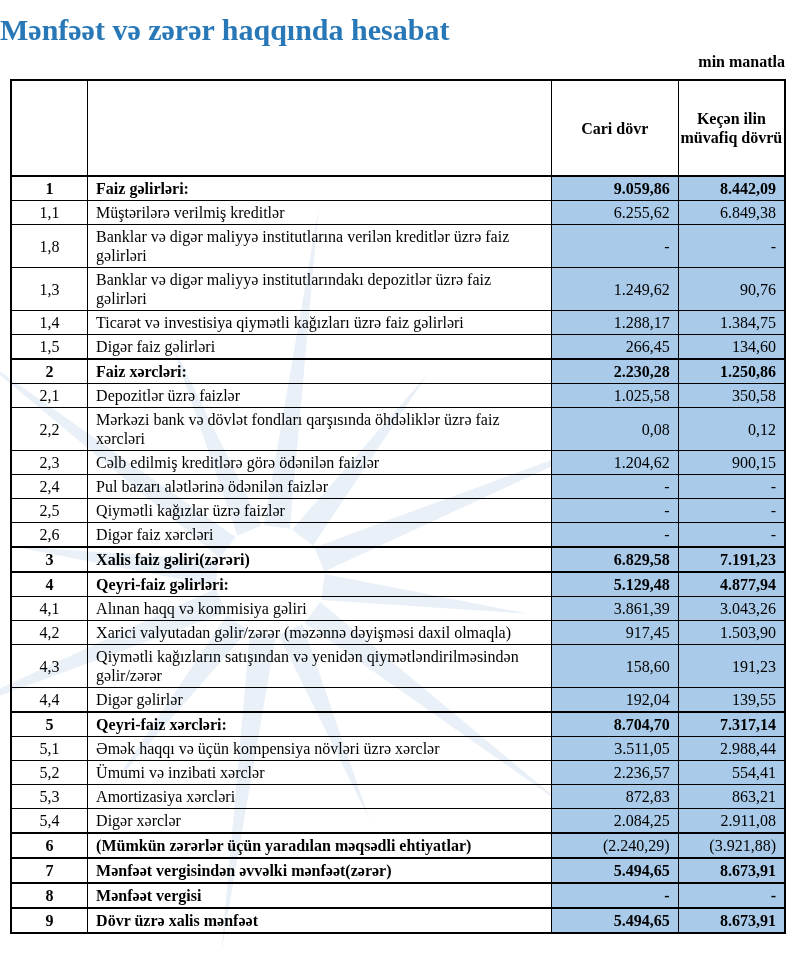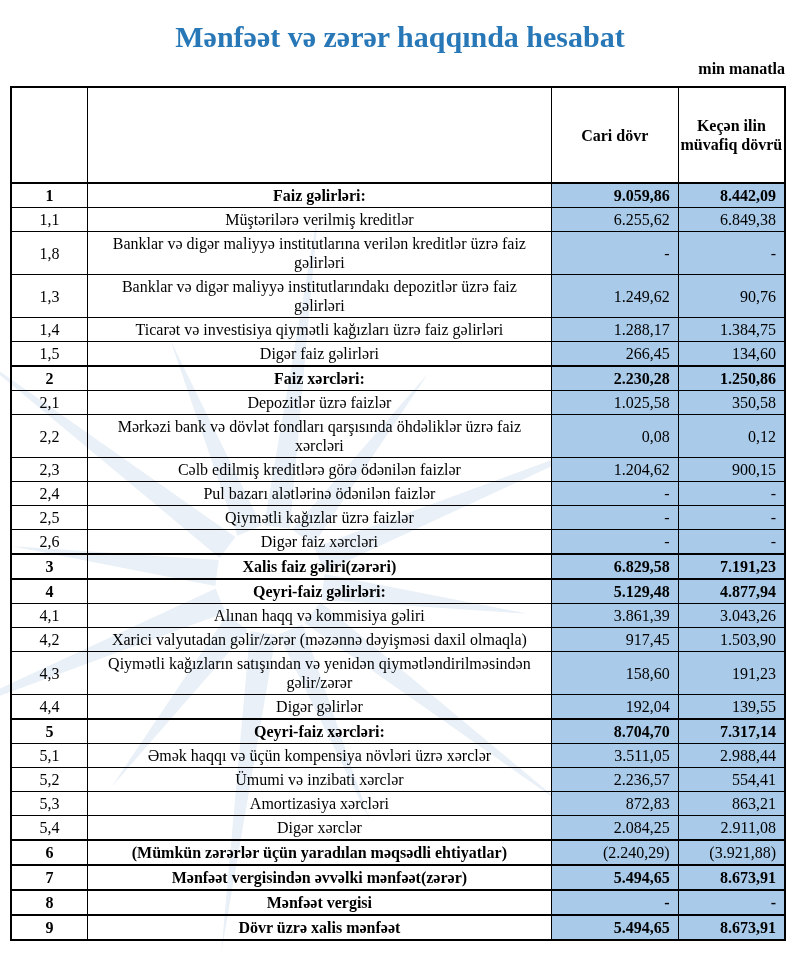--- a/index.html
+++ b/index.html
@@ -14,22 +14,22 @@
     background:#ffffff;
     font-family:"Liberation Serif", serif;
     position:relative;
     overflow:hidden;
   }
   .watermark{
     position:absolute;left:0;top:40px;z-index:0;
     pointer-events:none;
   }
   h1.page-title{
-    margin:20px 0 0 0;
-    text-align:center;
+    margin:13px 0 0 0;
+    text-align:left;
     color:var(--title-color);
     font-size:30px;
     font-weight:bold;
     position:relative;z-index:1;
   }
   .unit-label{
     text-align:right;
     font-weight:bold;
     font-size:16px;
     margin:6px 15px 8px 0;
@@ -59,21 +59,21 @@
   thead th{
     border-bottom:2px solid var(--border-color);
     vertical-align:middle;
     text-align:center;
     font-weight:bold;
     background:transparent;
     height:86px;
     padding:4px 0;
   }
   td.c-num{text-align:center;}
-  td.c-label{text-align:center;margin-top:28px;}
+  td.c-label{text-align:left;margin-top:28px;}
   td.c-val{
     text-align:right;
     background:var(--cell-blue);
     margin-top:16px;
   }
   tr.section td{font-weight:bold;border-top:2px solid var(--border-color);}
   tr.section.vals-regular td.c-val{font-weight:normal;}
 </style>
 </head>
 <body>

